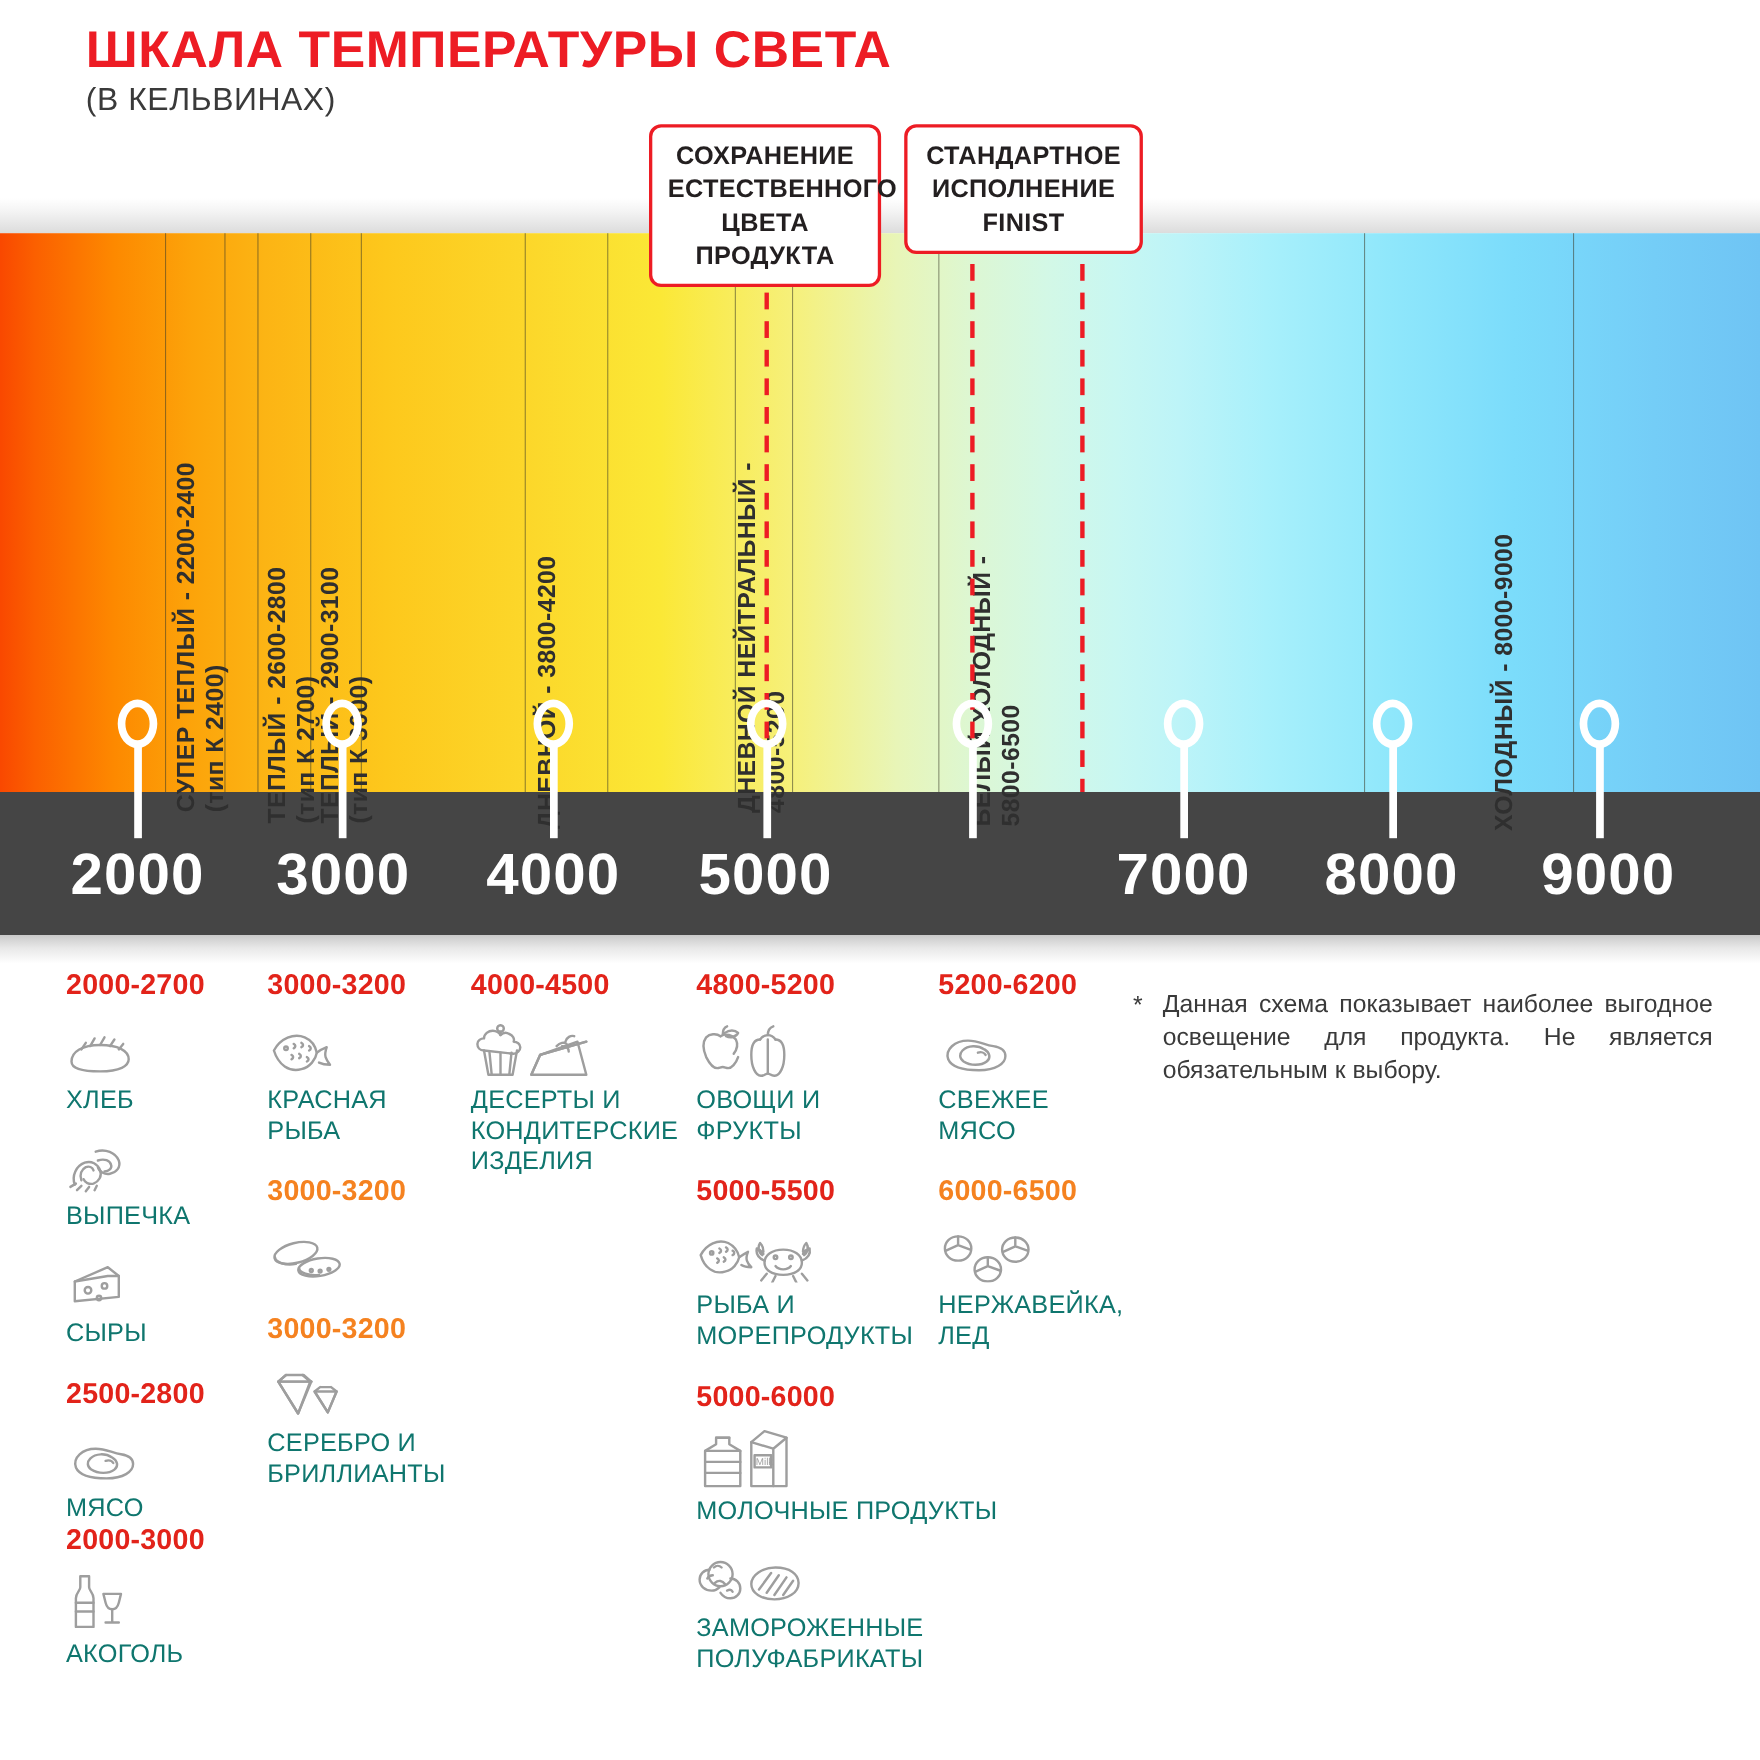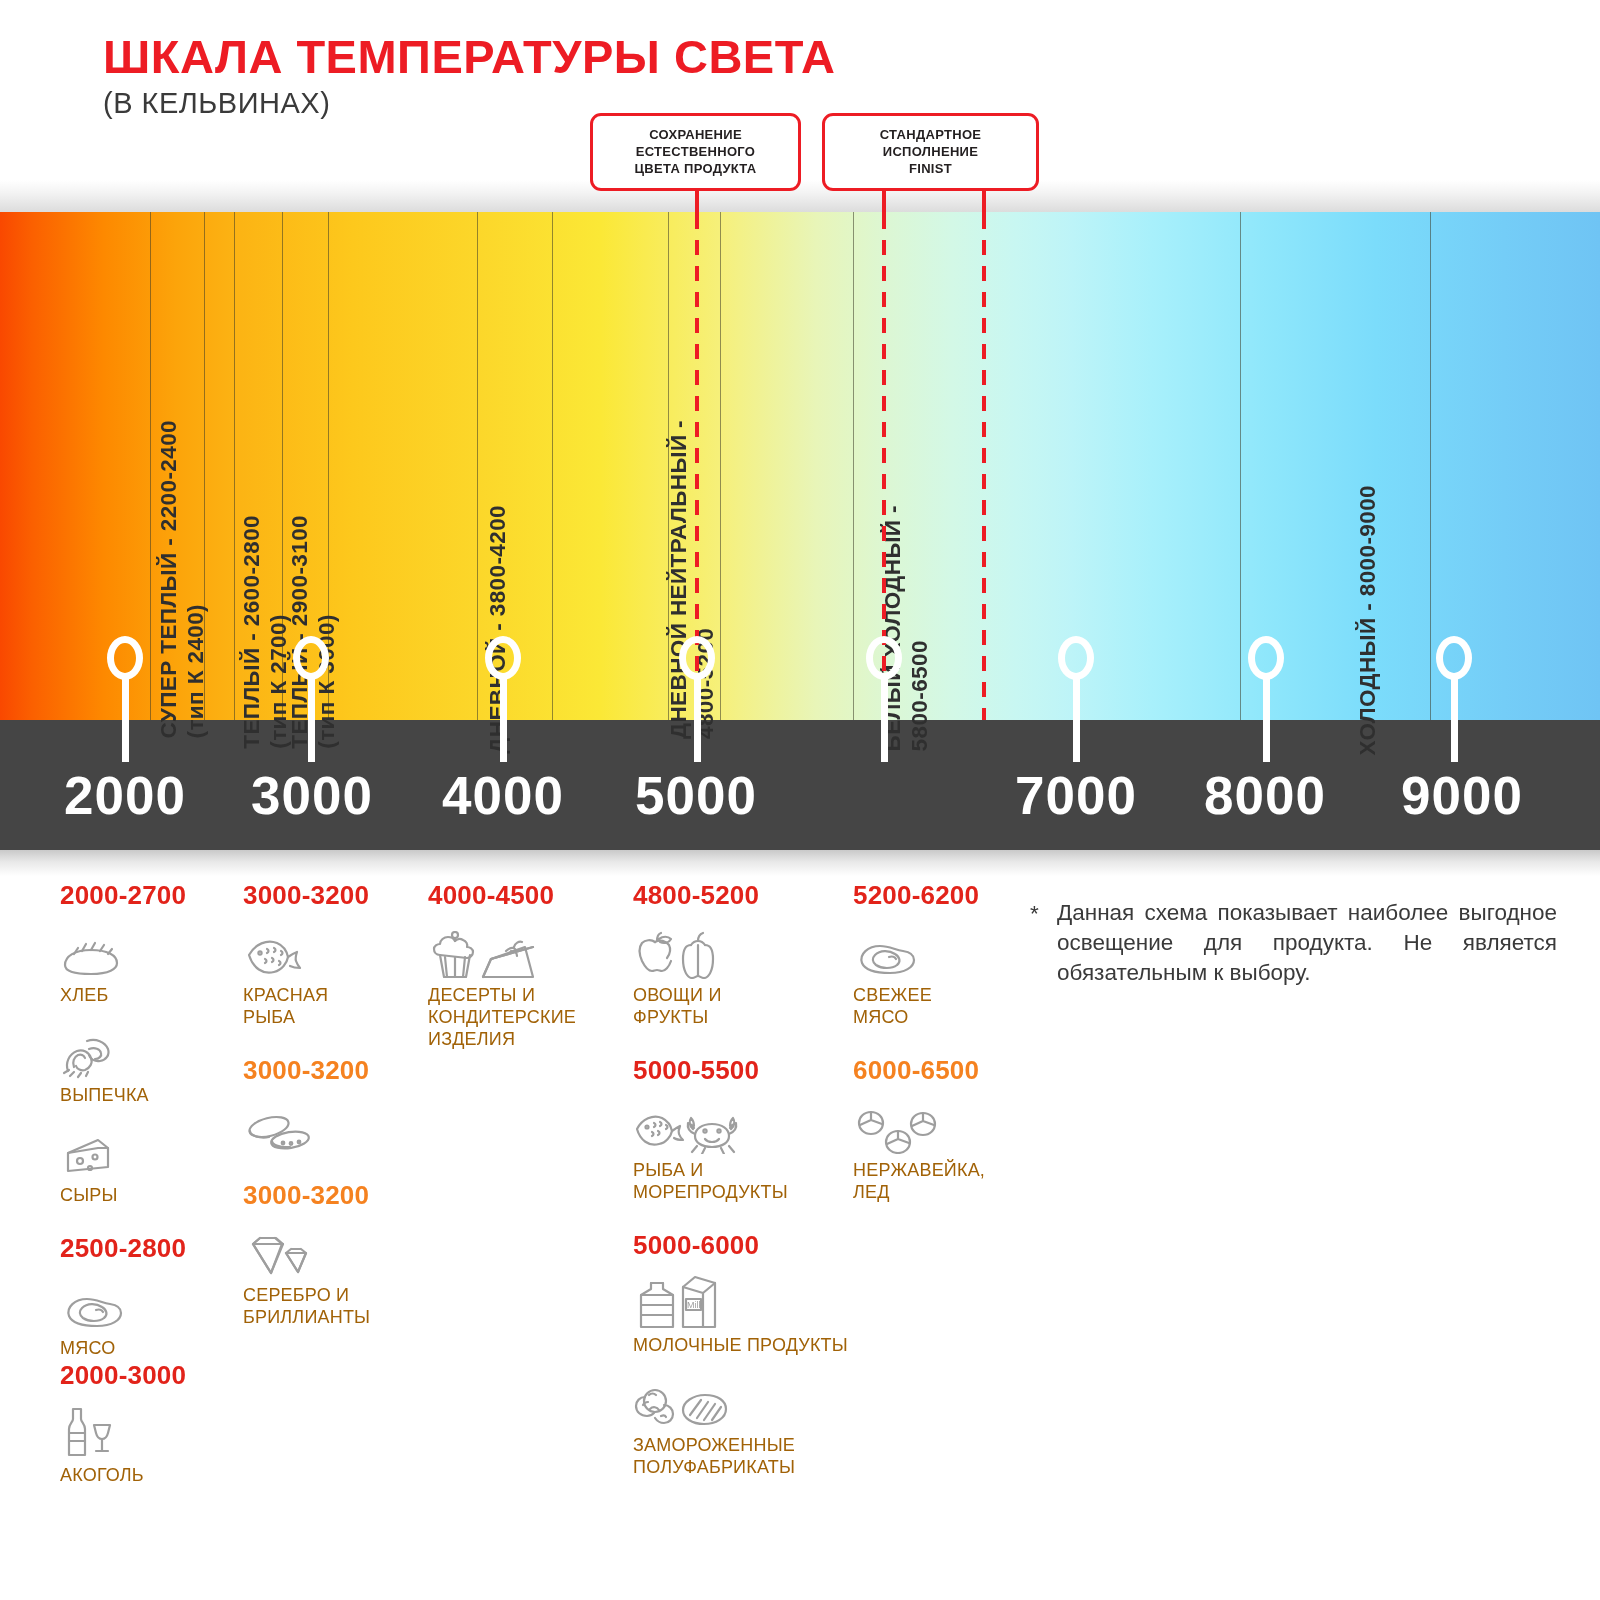--- a/index.html
+++ b/index.html
@@ -4,36 +4,36 @@
 <style>
   * { box-sizing: border-box; margin: 0; padding: 0; }
   html, body { width: 1600px; height: 1600px; background: #fff; }
   body {
     font-family: "Liberation Sans", sans-serif;
     position: relative;
     overflow: hidden;
   }
 
   
-  #header { position: absolute; left: 78px; top: 32px; margin-left: 25px; }
+  #header { position: absolute; left: 78px; top: 20px; }
   #title {
     font-size: 47px; font-weight: bold; color: #ed1c24;
     letter-spacing: 0.5px; line-height: 1.05;
     font-family: "Liberation Sans", sans-serif;
   }
   #subtitle {
     font-size: 29px; color: #3a3a3a; margin-top: 6px;
     letter-spacing: 0.5px;
   }
 
   
   .callout {
     position: absolute; border: 3px solid #ed1c24; border-radius: 11px;
     background: #fff; text-align: center;
-    font-size: 13px; font-weight: bold; color: #231f20;
+    font-size: 23px; font-weight: bold; color: #231f20;
     line-height: 1.32; letter-spacing: 0.3px;
     padding: 10px 14px 11px 14px; z-index: 7;
   }
 
   
   #scale-wrap { position: absolute; left: 0; top: 180px; width: 1600px; height: 680px; }
 
   #topshade {
     position: absolute; left: 0; top: 0; width: 1600px; height: 32px;
     background: linear-gradient(to bottom,#ffffff 0%,#f3f3f3 40%,#dcdcdc 100%);
@@ -117,21 +117,21 @@
   .group { margin-bottom: 0; }
   .grange {
     font-size: 26px; font-weight: bold; letter-spacing: 0.2px;
     margin-bottom: 12px;
   }
   .grange.red { color: #e2231a; }
   .grange.orange { color: #f58220; }
   .gicons { display: flex; align-items: flex-end; gap: 6px; height: 56px; margin-bottom: 6px; }
   .gicons svg { display: block; }
   .glabel {
-    font-size: 18px; color: #a16207; line-height: 1.22;
+    font-size: 23px; color: #0f766e; line-height: 1.22;
     letter-spacing: 0.2px; white-space: pre-line;
   }
 
   
   #footnote {
     position: absolute; left: 1057px; top: 898px; width: 500px;
     font-size: 22.5px; color: #3a3a3a; line-height: 1.33;
     text-align: justify; text-align-last: left;
   }
   #footnote .star { position: absolute; left: -27px; top: 1px; }

